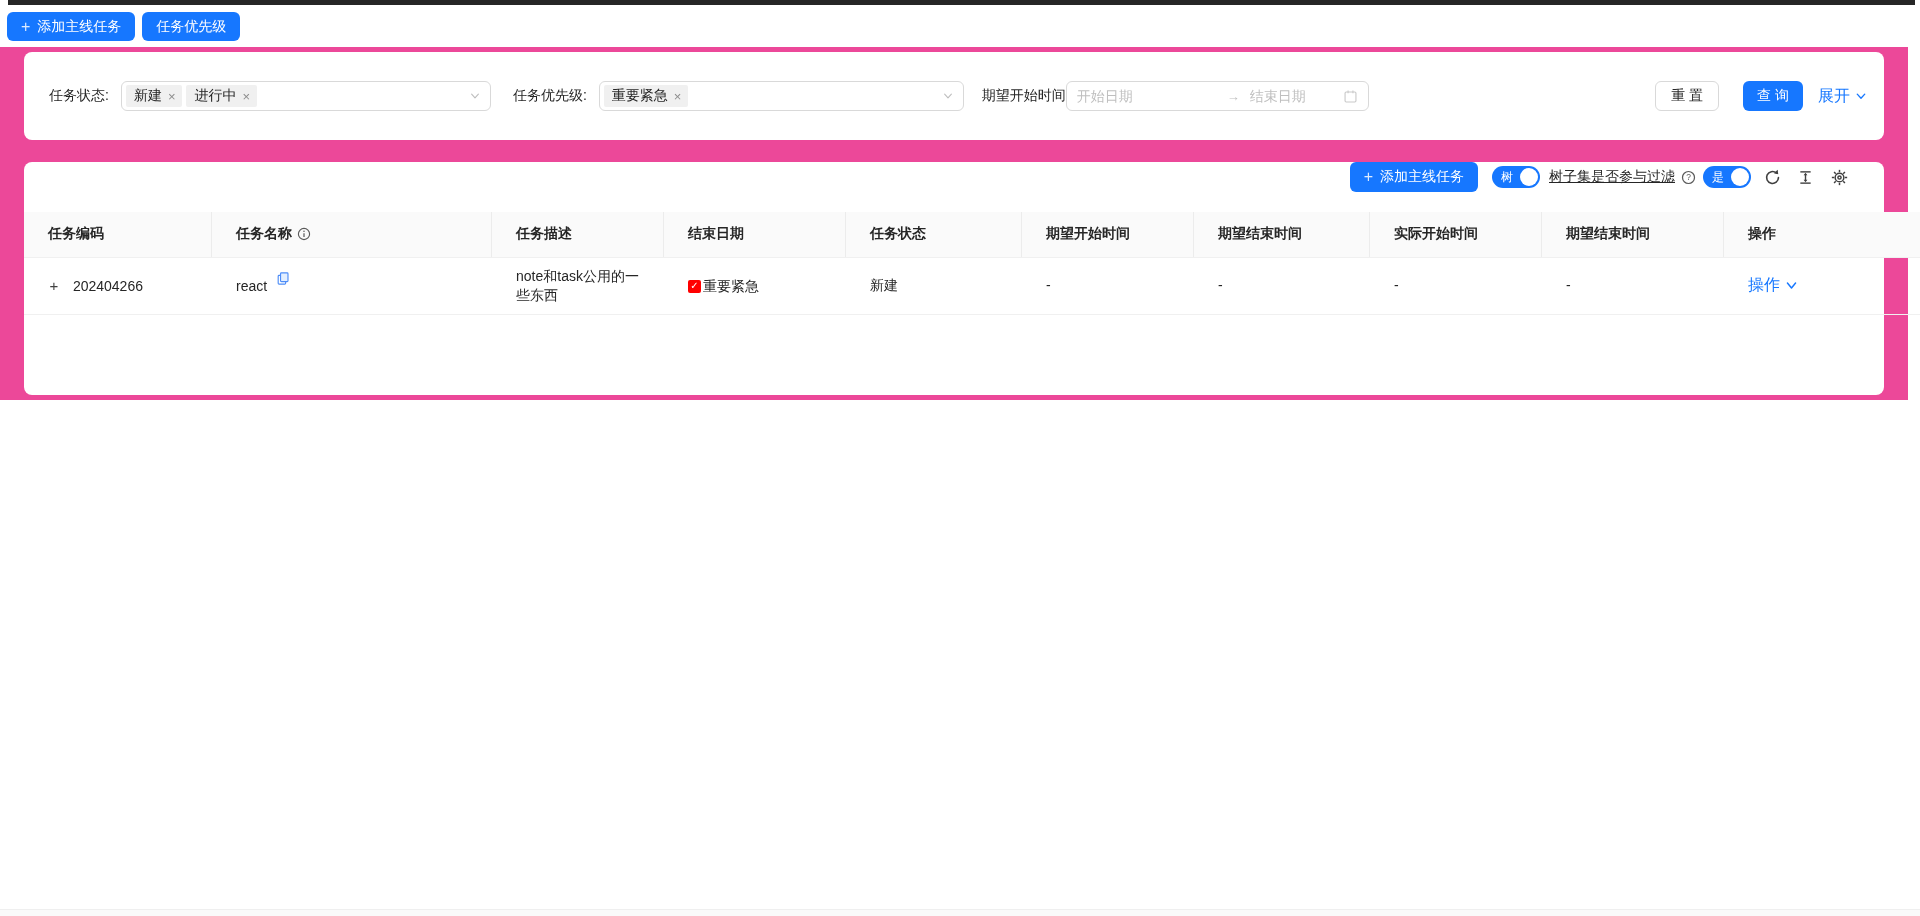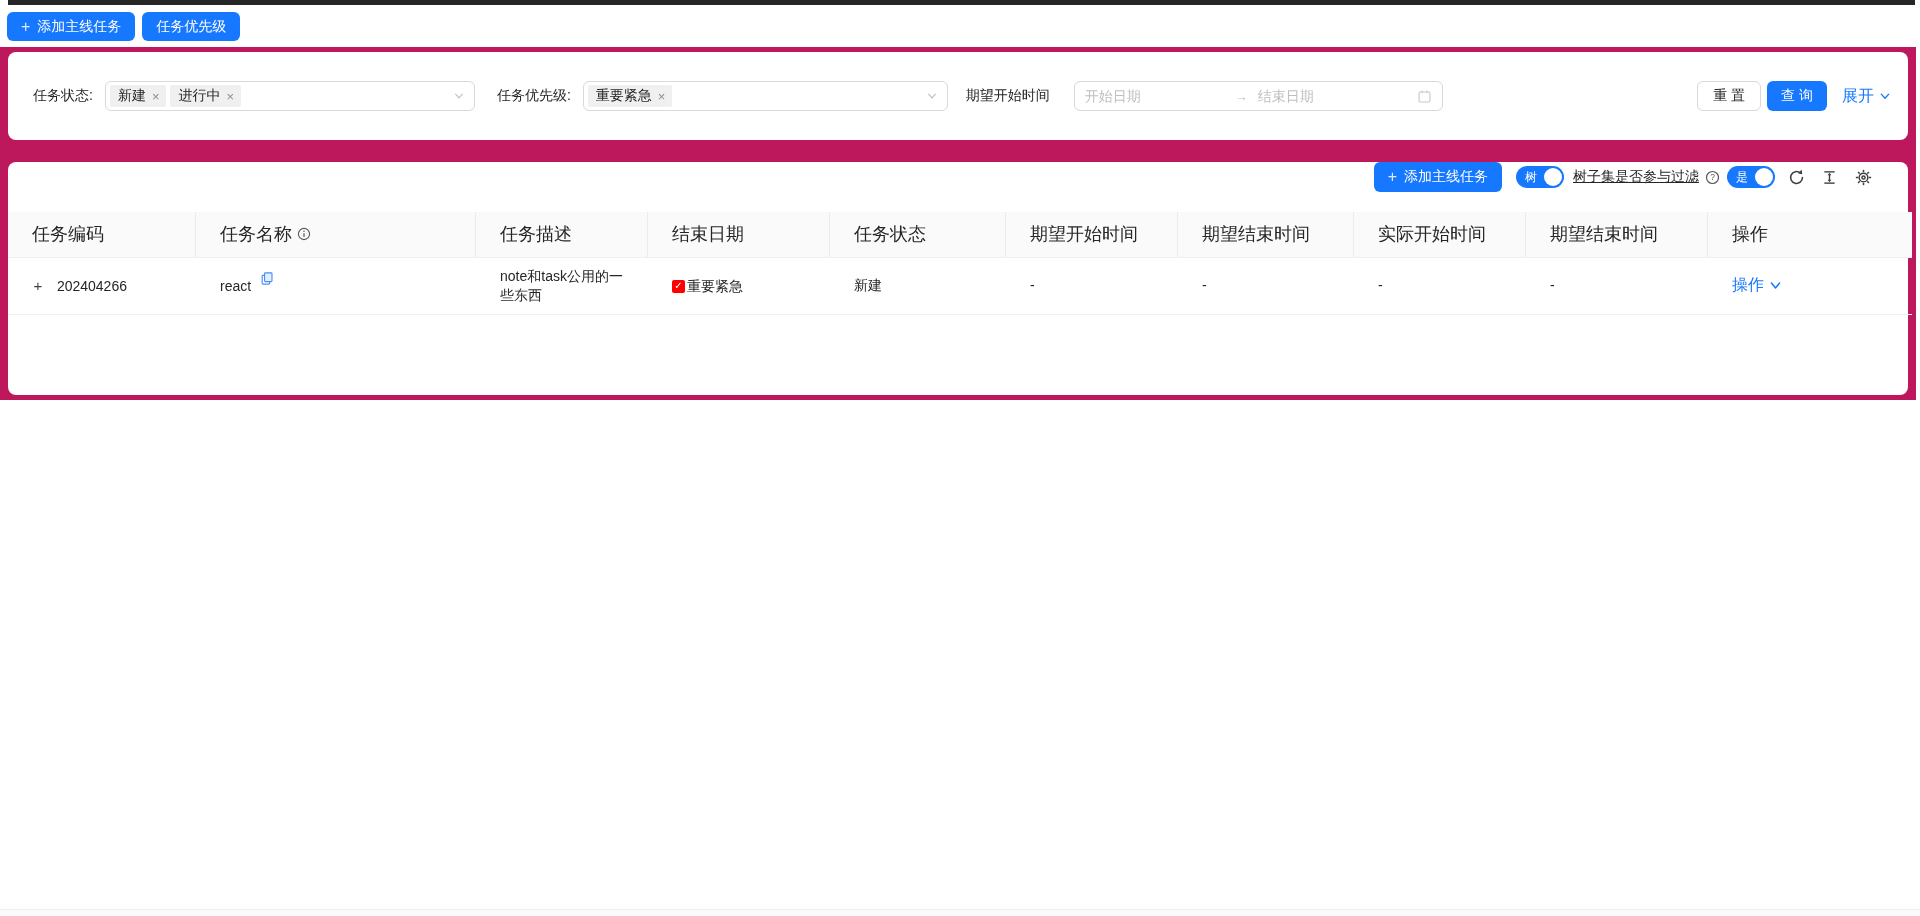--- a/index.html
+++ b/index.html
@@ -10,45 +10,45 @@
 
   .topbar { position:absolute; top:5px; left:0; right:0; height:42px; background:#fff; display:flex; align-items:flex-start; padding:7px 0 0 7px; gap:7px; }
 
   .btn-primary { background:#1677ff; color:#fff; height:29px; border:none; border-radius:6px;
     display:inline-flex; align-items:center; justify-content:center; gap:7px; padding:0 14px;
     font-size:14px; font-family:inherit; cursor:pointer; white-space:nowrap; }
   .btn-primary .plus { font-size:16px; line-height:1; opacity:.85; font-weight:400; }
   .btn-default { background:#fff; color:#262626; height:30px; border:1px solid #d9d9d9; border-radius:6px;
     display:inline-flex; align-items:center; padding:0 15px; font-size:14px; font-family:inherit; cursor:pointer; white-space:nowrap; }
 
-  .content { position:absolute; top:47px; left:0; right:4px; background:#be185d; padding:5px 8px; }
+  .content { position:absolute; top:47px; left:0; right:12px; background:#ec4899; padding:5px 24px; }
   .card { background:#fff; border-radius:8px; }
 
   
   .filter-card { height:88px; display:flex; align-items:center; padding:0 17px 0 25px; margin-bottom:22px; }
   .flabel { font-size:14px; color:#262626; white-space:nowrap; margin-right:12px; }
   .select { height:30px; border:1px solid #d9d9d9; border-radius:6px; background:#fff;
     display:flex; align-items:center; padding:0 9px 0 4px; cursor:pointer; }
   .select.w1 { width:370px; margin-right:22px; }
   .select.w2 { width:365px; margin-right:18px; }
   .tag { background:#f0f0f0; border-radius:2px; height:22px; display:inline-flex; align-items:center;
     padding:0 7px 0 8px; margin-right:4px; font-size:14px; color:#262626; white-space:nowrap; }
   .tag .x { color:#8c8c8c; margin-left:6px; font-size:13px; line-height:1; cursor:pointer; }
   .chev { margin-left:auto; flex:0 0 auto; display:inline-flex; }
 
-  .range { width:369px; height:30px; border:1px solid #d9d9d9; border-radius:6px; background:#fff;
-    display:flex; align-items:center; padding:0 10px;margin-left:24px; }
+  .range { width:303px; height:30px; border:1px solid #d9d9d9; border-radius:6px; background:#fff;
+    display:flex; align-items:center; padding:0 10px; }
   .range input { border:none; outline:none; font-size:14px; font-family:inherit; color:#262626; background:transparent; }
   .range input::placeholder { color:#bfbfbf; }
   .range .d1 { width:150px; }
   .range .d2 { flex:1; min-width:0; }
   .range .sep { color:#bfbfbf; font-size:13px; margin-right:10px; }
 
   .filter-actions { margin-left:auto; display:flex; align-items:center; }
-  .btn-query { margin-left:6px; height:30px; }
+  .btn-query { margin-left:24px; height:30px; }
   .link { color:#1677ff; display:inline-flex; align-items:center; gap:5px; font-size:16px; cursor:pointer; white-space:nowrap; }
   .expand-link { margin-left:15px; }
 
   
   .table-card { height:233px; position:relative; }
   .t-toolbar { display:flex; justify-content:flex-end; align-items:center; height:30px; padding:0 36px 0 16px;
     margin-top:13px; }
   .switch { height:22px; border-radius:11px; background:#1677ff; color:#fff; display:inline-flex;
     align-items:center; padding:0 2px 0 9px; cursor:pointer; }
   .switch .sw-label { font-size:12px; line-height:1; }
@@ -56,21 +56,21 @@
   .tree-switch { margin-left:14px; }
   .yes-switch { margin-left:7px; }
   .t-toolbar .tree-filter-text { font-size:14px; color:#262626; margin-left:9px; white-space:nowrap;text-decoration:underline; }
   .icon-btn { display:inline-flex; align-items:center; justify-content:center; cursor:pointer; background:none; border:none; padding:0; }
   .q-icon { margin-left:6px; }
   .refresh-btn { margin-left:13px; }
   .colheight-btn { margin-left:17px; }
   .gear-btn { margin-left:18px; }
 
   .ttable { width:100%; table-layout:fixed; border-collapse:collapse; margin-top:20px; }
-  .ttable th { background:#fafafa; height:45px; text-align:left; font-size:18px; font-weight:400; color:#262626;
+  .ttable th { background:#fafafa; height:45px; text-align:left; font-size:14px; font-weight:700; color:#262626;
     padding:0 16px 0 24px; border-bottom:1px solid #f0f0f0; position:relative; white-space:nowrap; overflow:hidden; }
   .ttable th:not(:last-child)::after { content:""; position:absolute; right:0; top:0; bottom:0; width:1px; background:#ececec; }
   .ttable th .hwrap { display:inline-flex; align-items:center; gap:5px; }
   .ttable td { height:57px; font-size:14px; color:#262626; padding:8px 16px 8px 24px;
     border-bottom:1px solid #f0f0f0; vertical-align:middle; line-height:1.3; }
   .code-cell { white-space:nowrap; }
   .expand-plus { display:inline-block; width:12px; color:#404040; font-size:15px; cursor:pointer; margin-right:9px; text-align:center; }
   .copy-icon { display:inline-block; margin-left:5px; transform:translateY(-5px); cursor:pointer; }
   .prio { display:inline-flex; align-items:center; gap:2px; }
   .prio-box { width:13px; height:13px; background:#ff0000; border-radius:2px; color:#fff; font-size:10px;

